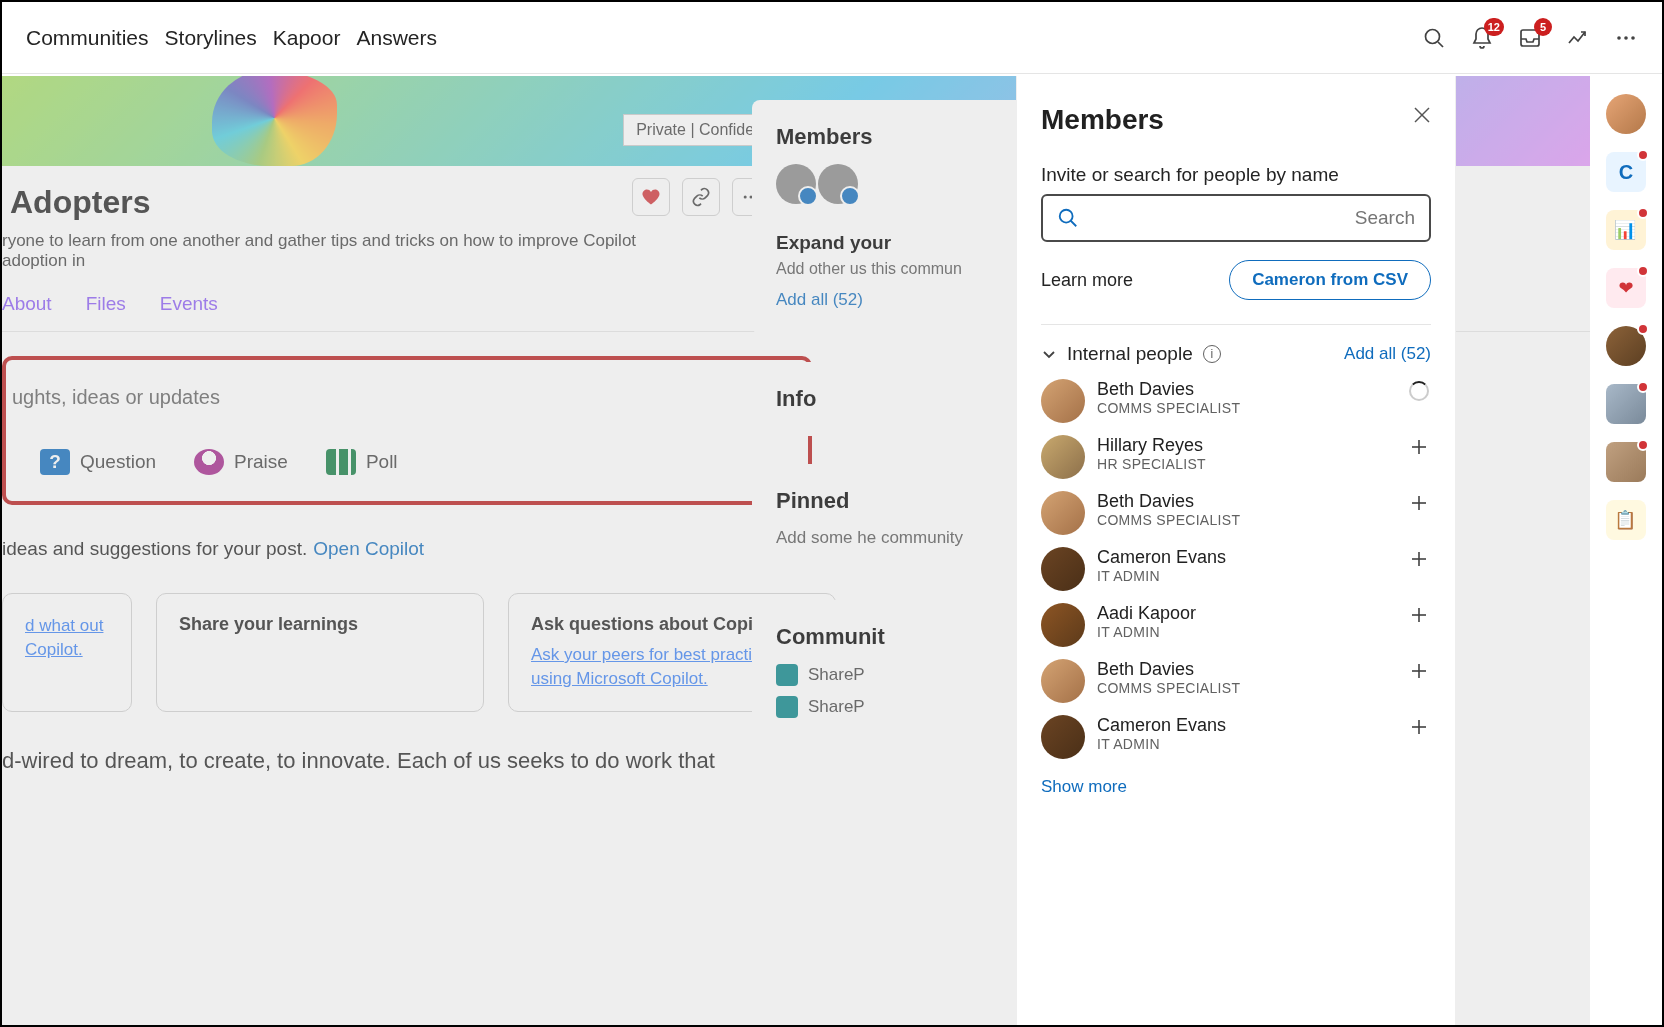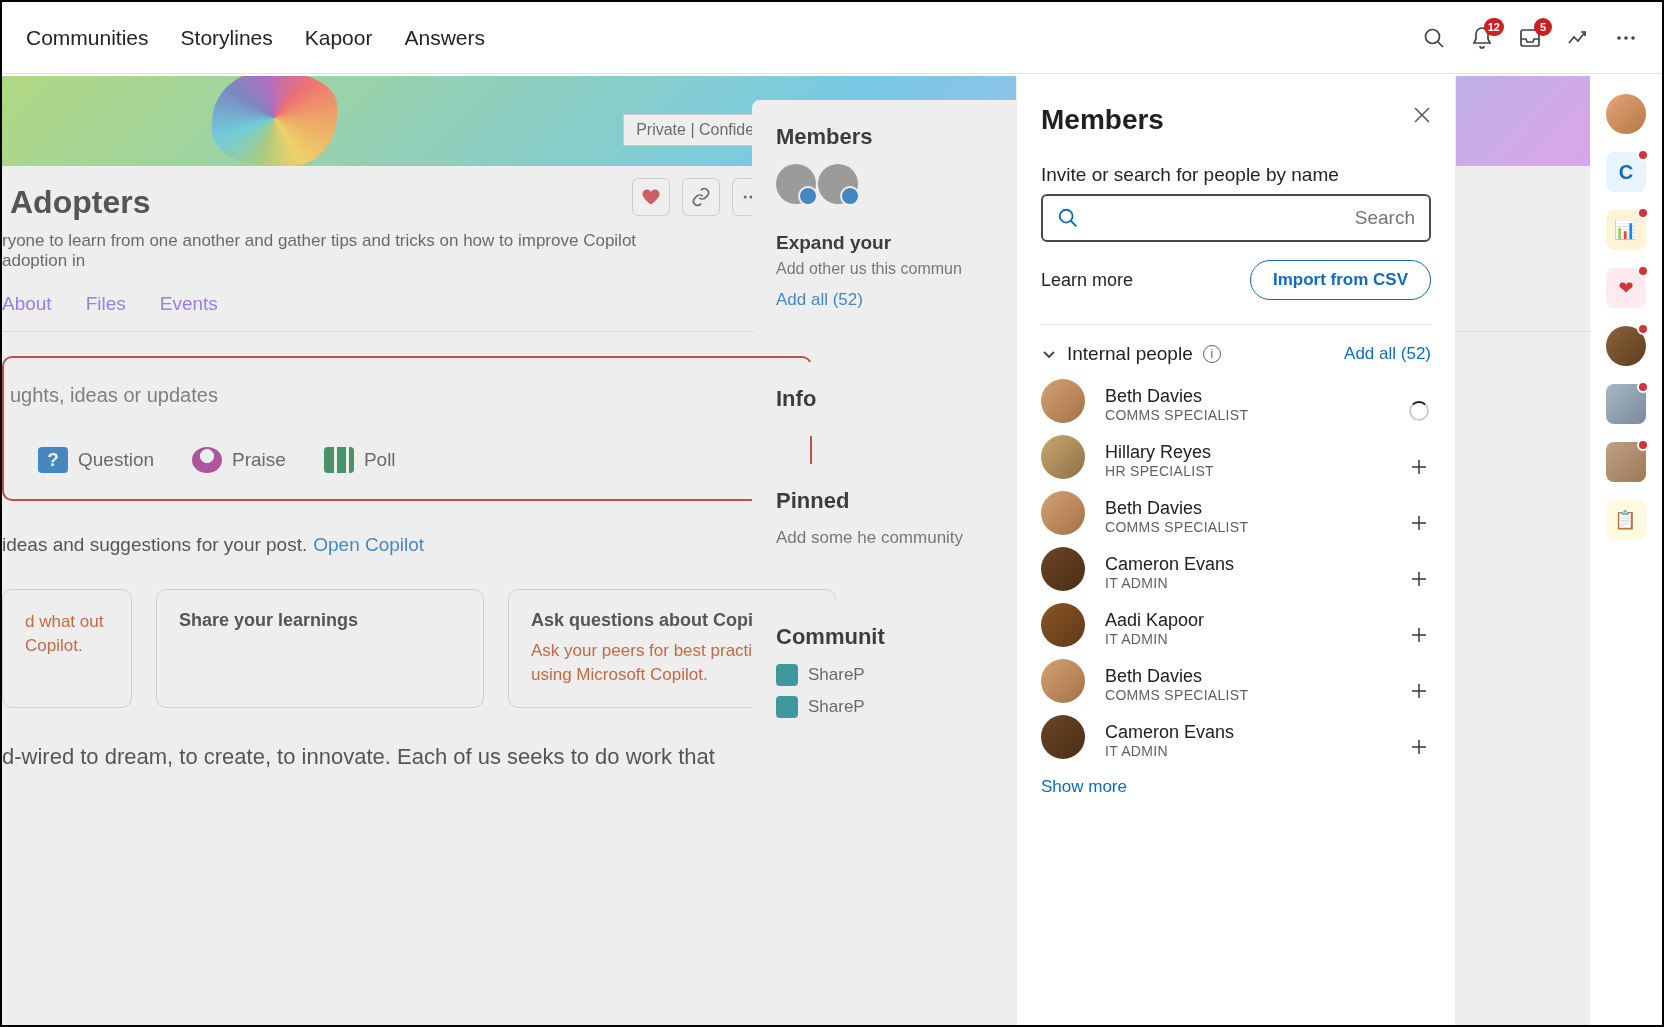--- a/index.html
+++ b/index.html
@@ -1,20 +1,20 @@
 <!DOCTYPE html>
 <html><head>
 <meta charset="utf-8">
 <style>
 * { box-sizing: border-box; margin: 0; padding: 0; font-family: 'Segoe UI', -apple-system, sans-serif; }
 body { width: 1664px; height: 1027px; overflow: hidden; background: #fff; position: relative; border: 2px solid #000; }
 
 
 .topnav { display: flex; align-items: center; height: 72px; padding: 0 24px; border-bottom: 1px solid #e5e5e5; background: #fff; position: relative; z-index: 100; }
-.topnav-tabs { display: flex; gap: 32px; }
+.topnav-tabs { display: flex; gap: 16px; }
 .topnav-tab { font-size: 21px; color: #242424; cursor: pointer; padding: 8px 0; }
 .topnav-right { margin-left: auto; display: flex; align-items: center; gap: 24px; }
 .topnav-icon { width: 24px; height: 24px; display: flex; align-items: center; justify-content: center; cursor: pointer; position: relative; color: #424242; }
 .badge { position: absolute; top: -8px; right: -10px; background: #cc1f1f; color: #fff; font-size: 11px; font-weight: 600; border-radius: 10px; min-width: 18px; height: 18px; padding: 0 4px; display: flex; align-items: center; justify-content: center; }
 
 
 .main-bg { position: absolute; top: 74px; left: 0; right: 0; bottom: 0; filter: grayscale(0%); }
 .main-dim { position: absolute; top: 74px; left: 0; right: 0; bottom: 0; background: rgba(200,200,200,0.3); pointer-events: none; z-index: 5; }
 
 
@@ -25,35 +25,35 @@
 .community-header { background: #fff; padding: 18px 0 18px 0; margin-left: 0; position: relative; }
 .community-title { font-size: 32px; font-weight: 700; color: #242424; margin-left: 8px; }
 .community-desc { font-size: 17px; color: #424242; margin-top: 10px; margin-left: 0; max-width: 700px; }
 .community-actions { position: absolute; top: 12px; right: 775px; display: flex; gap: 12px; align-items: center; }
 .icon-btn { width: 38px; height: 38px; border: 1px solid #d1d1d1; border-radius: 6px; background: #fff; display: flex; align-items: center; justify-content: center; cursor: pointer; }
 .join-btn { background: #0f6cbd; color: #fff; border: none; border-radius: 6px; padding: 9px 22px; font-size: 17px; font-weight: 600; display: flex; align-items: center; gap: 8px; cursor: pointer; }
 
 .content-tabs { display: flex; gap: 34px; padding: 4px 0 16px 0; border-bottom: 1px solid #e5e5e5; }
 .content-tab { font-size: 19px; color: #8b5cf6; cursor: pointer; }
 
-.composer { margin-top: 24px; border: 2px solid #b91c1c; border-radius: 10px; padding: 26px 0; width: 810px; max-width: 100%; }
+.composer { margin-top: 24px; border: 4px solid #b91c1c; border-radius: 10px; padding: 26px 0; width: 810px; max-width: 100%; }
 .composer-placeholder { font-size: 20px; color: #616161; margin-bottom: 40px; padding-left: 6px; }
 .composer-actions { display: flex; gap: 38px; padding-left: 34px; }
 .composer-action { display: flex; align-items: center; gap: 10px; font-size: 19px; color: #424242; cursor: pointer; }
 .composer-action-icon { width: 30px; height: 26px; border-radius: 4px; }
 
 .copilot-row { display: flex; align-items: center; margin-top: 26px; font-size: 19px; color: #242424; position: relative; width: 810px; max-width: 100%; }
 .copilot-link { color: #0f6cbd; margin-left: 6px; cursor: pointer; }
 .refresh-btn { margin-left: auto; width: 36px; height: 36px; border: 1px solid #d1d1d1; border-radius: 6px; display: flex; align-items: center; justify-content: center; }
 
 .cards-row { display: flex; gap: 24px; margin-top: 26px; }
 .card { border: 1px solid #d1d1d1; border-radius: 10px; padding: 20px 22px; width: 328px; background: #fff; }
 .card.first { width: 130px; }
 .card-title { font-size: 18px; font-weight: 700; color: #242424; margin-bottom: 8px; }
-.card-text { font-size: 17px; color: #c2410c; line-height: 1.4; }
+.card-text { font-size: 17px; color: #3b82f6; line-height: 1.4; text-decoration: underline; }
 
 .post { margin-top: 34px; width: 810px; max-width: 100%; }
 .post-header { display: flex; align-items: center; }
 .post-title { font-size: 24px; font-weight: 700; }
 .post-menu-icon { margin-left: auto; margin-right: 70px; cursor: pointer; }
 .post-body { margin-top: 36px; font-size: 22px; color: #242424; }
 
 
 .side { position: absolute; right: 370px; top: 0; width: 540px; padding: 24px 0 0 0; }
 .side-section { background: #fff; padding: 24px; border-radius: 8px; margin-bottom: 28px; }
@@ -81,21 +81,21 @@
 .learn-import { display: flex; align-items: center; justify-content: space-between; margin-top: 18px; }
 .learn-more { font-size: 18px; color: #242424; cursor: pointer; }
 .import-btn { border: 1px solid #0f6cbd; background: #fff; color: #0f6cbd; font-size: 17px; font-weight: 600; padding: 9px 22px; border-radius: 24px; cursor: pointer; }
 .divider { border: none; border-top: 1px solid #e5e5e5; margin: 24px 0 18px 0; }
 .suggested-header { display: flex; align-items: center; gap: 10px; }
 .chev { cursor: pointer; }
 .suggested-title { font-size: 19px; color: #242424; }
 .info-icon { width: 18px; height: 18px; border: 1.5px solid #616161; border-radius: 50%; display: flex; align-items: center; justify-content: center; font-size: 12px; color: #616161; }
 .add-all-right { margin-left: auto; color: #0f6cbd; font-size: 17px; cursor: pointer; }
 .person-list { margin-top: 14px; display: flex; flex-direction: column; gap: 12px; }
-.person { display: flex; align-items: flex-end; gap: 20px; }
+.person { display: flex; align-items: flex-start; gap: 12px; }
 .person-av { width: 44px; height: 44px; border-radius: 50%; background: linear-gradient(135deg,#b8906c,#7a5c42); flex-shrink: 0; }
 .person-av.a{background:linear-gradient(135deg,#d4a373,#a47148);}
 .person-av.b{background:linear-gradient(135deg,#c9a96e,#8c6f4a);}
 .person-av.c{background:linear-gradient(135deg,#6b4423,#4a2f17);}
 .person-av.d{background:linear-gradient(135deg,#8d5524,#5c3a1a);}
 .person-info { flex: 1; }
 .person-name { font-size: 18px; color: #212121; }
 .person-role { font-size: 14px; color: #616161; letter-spacing: 0.3px; }
 .person-action { width: 24px; height: 24px; display: flex; align-items: center; justify-content: center; cursor: pointer; color: #424242; }
 .spinner { width: 20px; height: 20px; border: 2px solid #ccc; border-top-color: #212121; border-radius: 50%; }
@@ -297,21 +297,21 @@
   <div class="invite-label">Invite or search for people by name</div>
   <div class="search-box">
     <svg width="22" height="22" viewBox="0 0 24 24" fill="none" stroke="#0f6cbd" stroke-width="2">
         <circle cx="10" cy="10" r="7"></circle>
         <line x1="15" y1="15" x2="21" y2="21"></line>
       </svg>
     <input placeholder="Search" style="">
   </div>
   <div class="learn-import">
     <span class="learn-more">Learn more</span>
-    <button class="import-btn">Import from CSV</button>
+    <button class="import-btn">Cameron from CSV</button>
   </div>
   <hr class="divider">
   <div class="suggested-header">
     <span class="chev">
       <svg width="16" height="16" viewBox="0 0 16 16" fill="none" stroke="#424242" stroke-width="1.8">
           <path d="M3 6l5 5 5-5"></path>
         </svg>
     </span>
     <span class="suggested-title">Internal people</span>
     <span class="info-icon">i</span>

